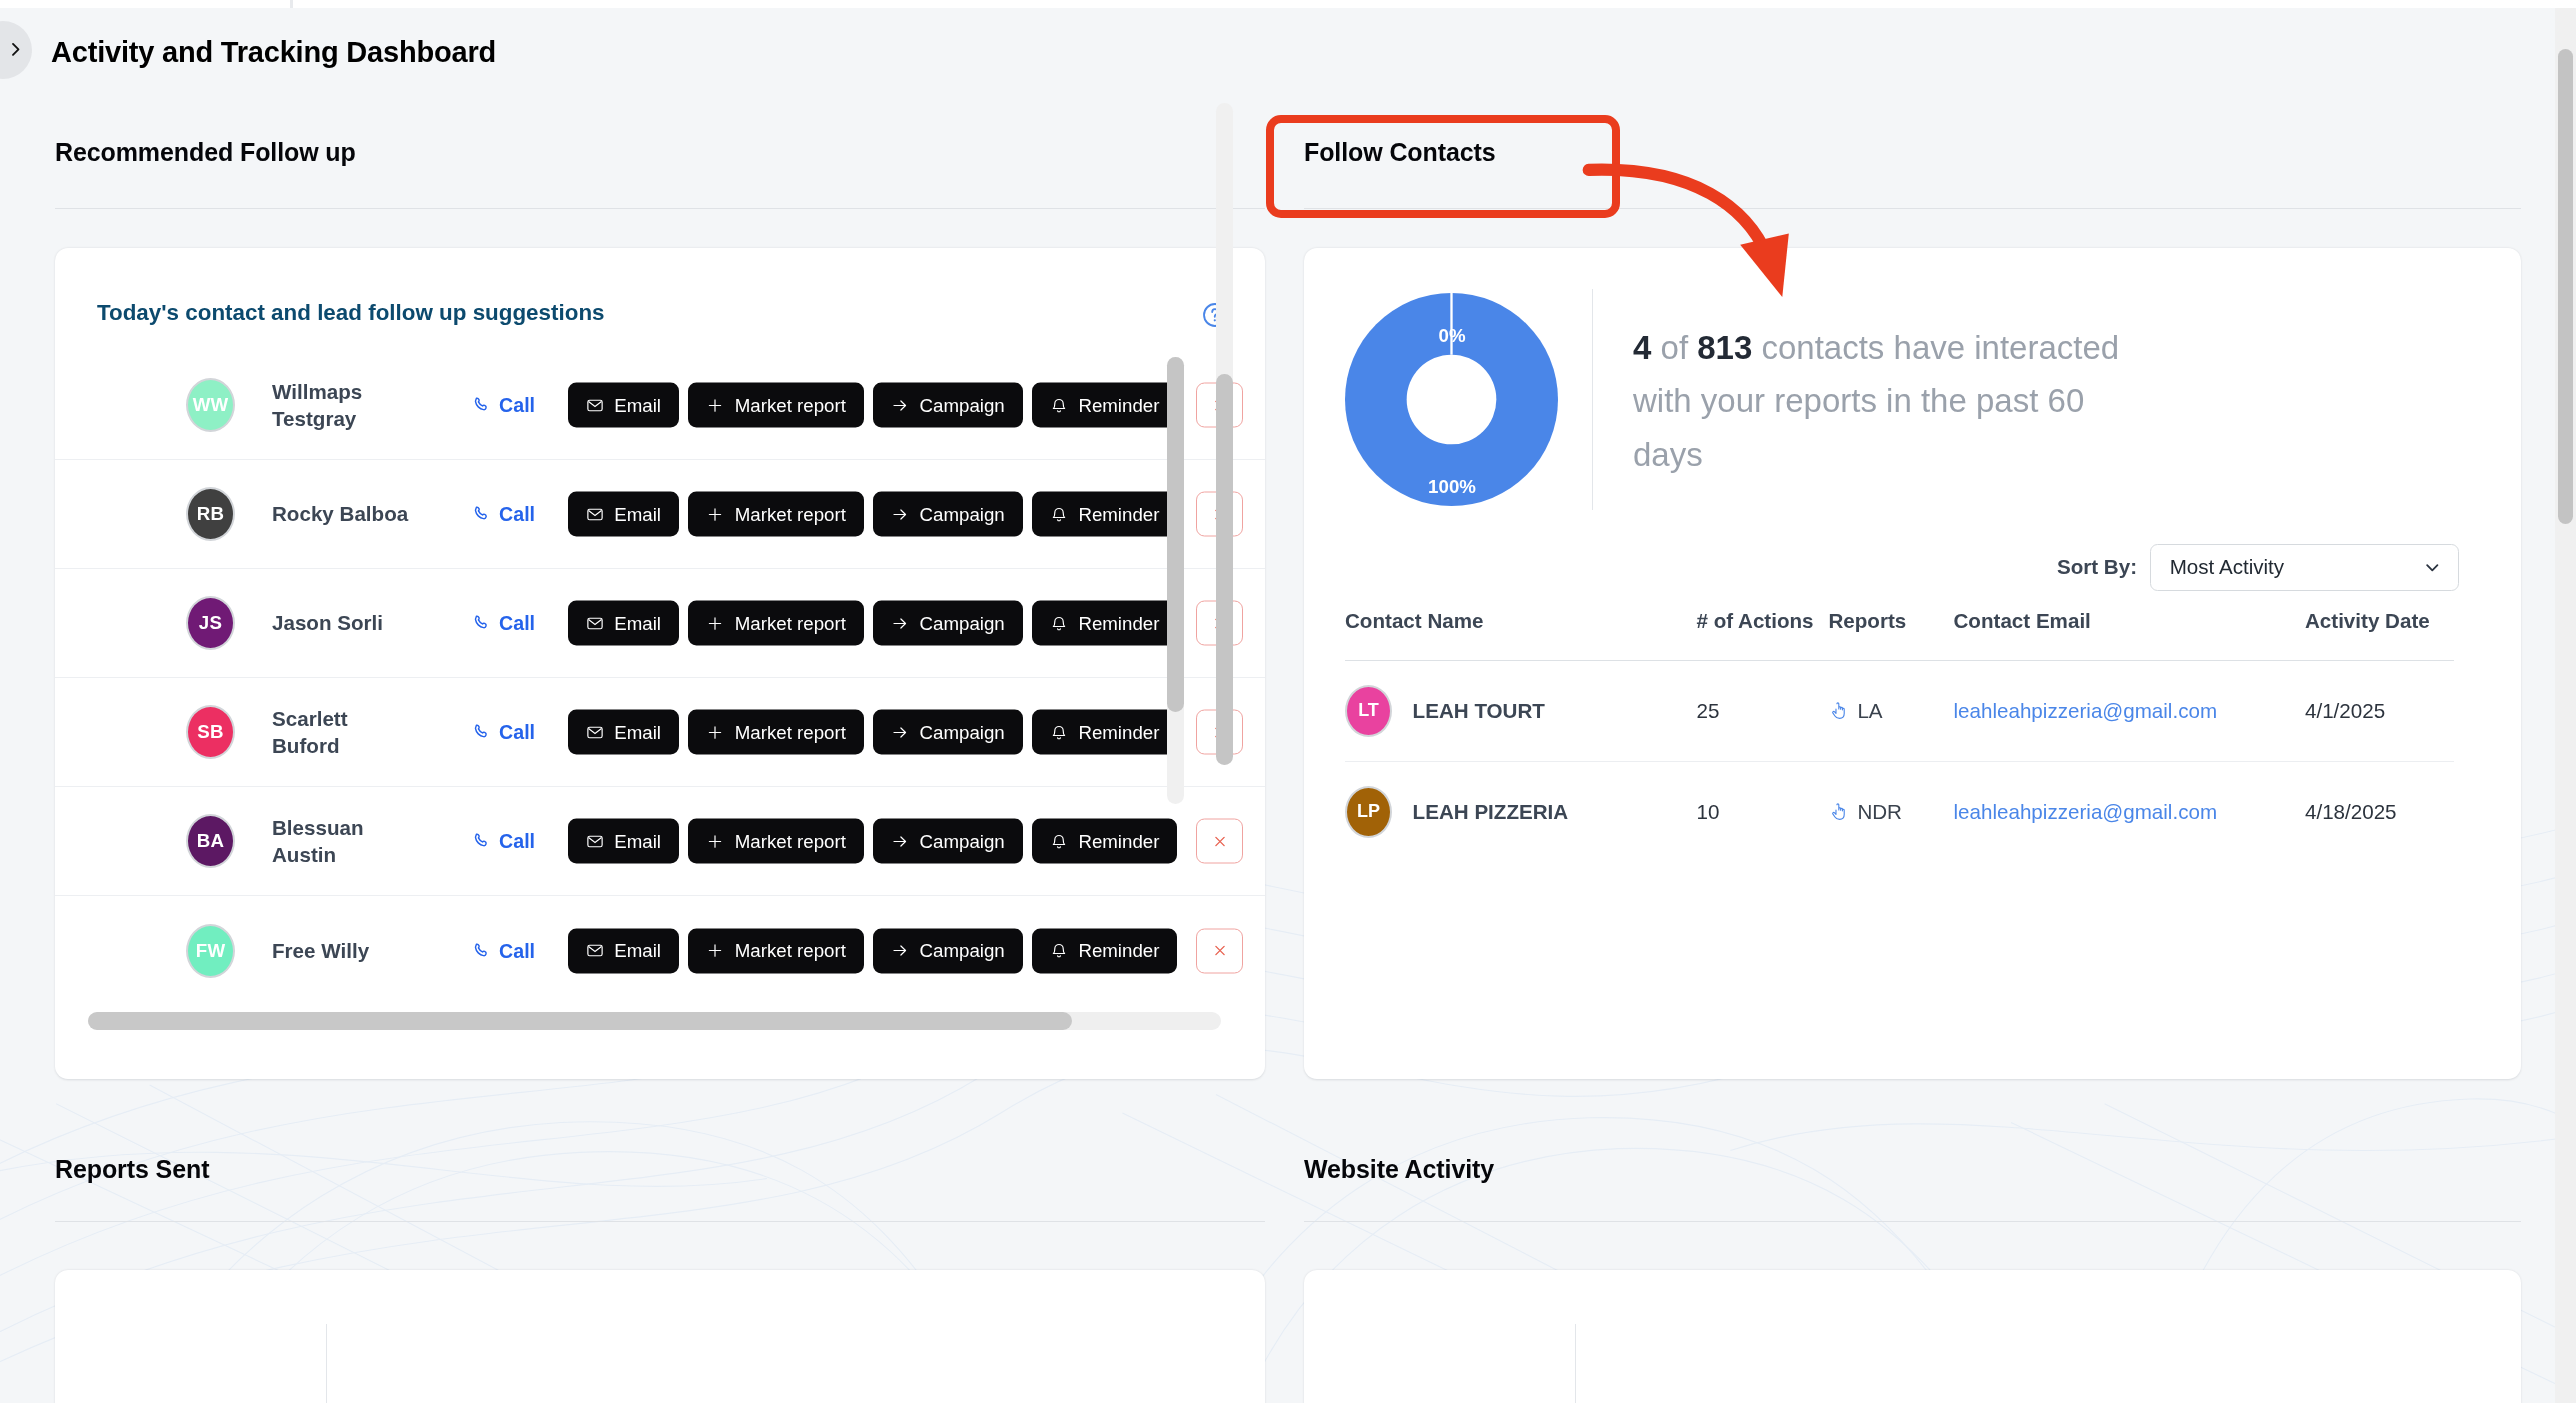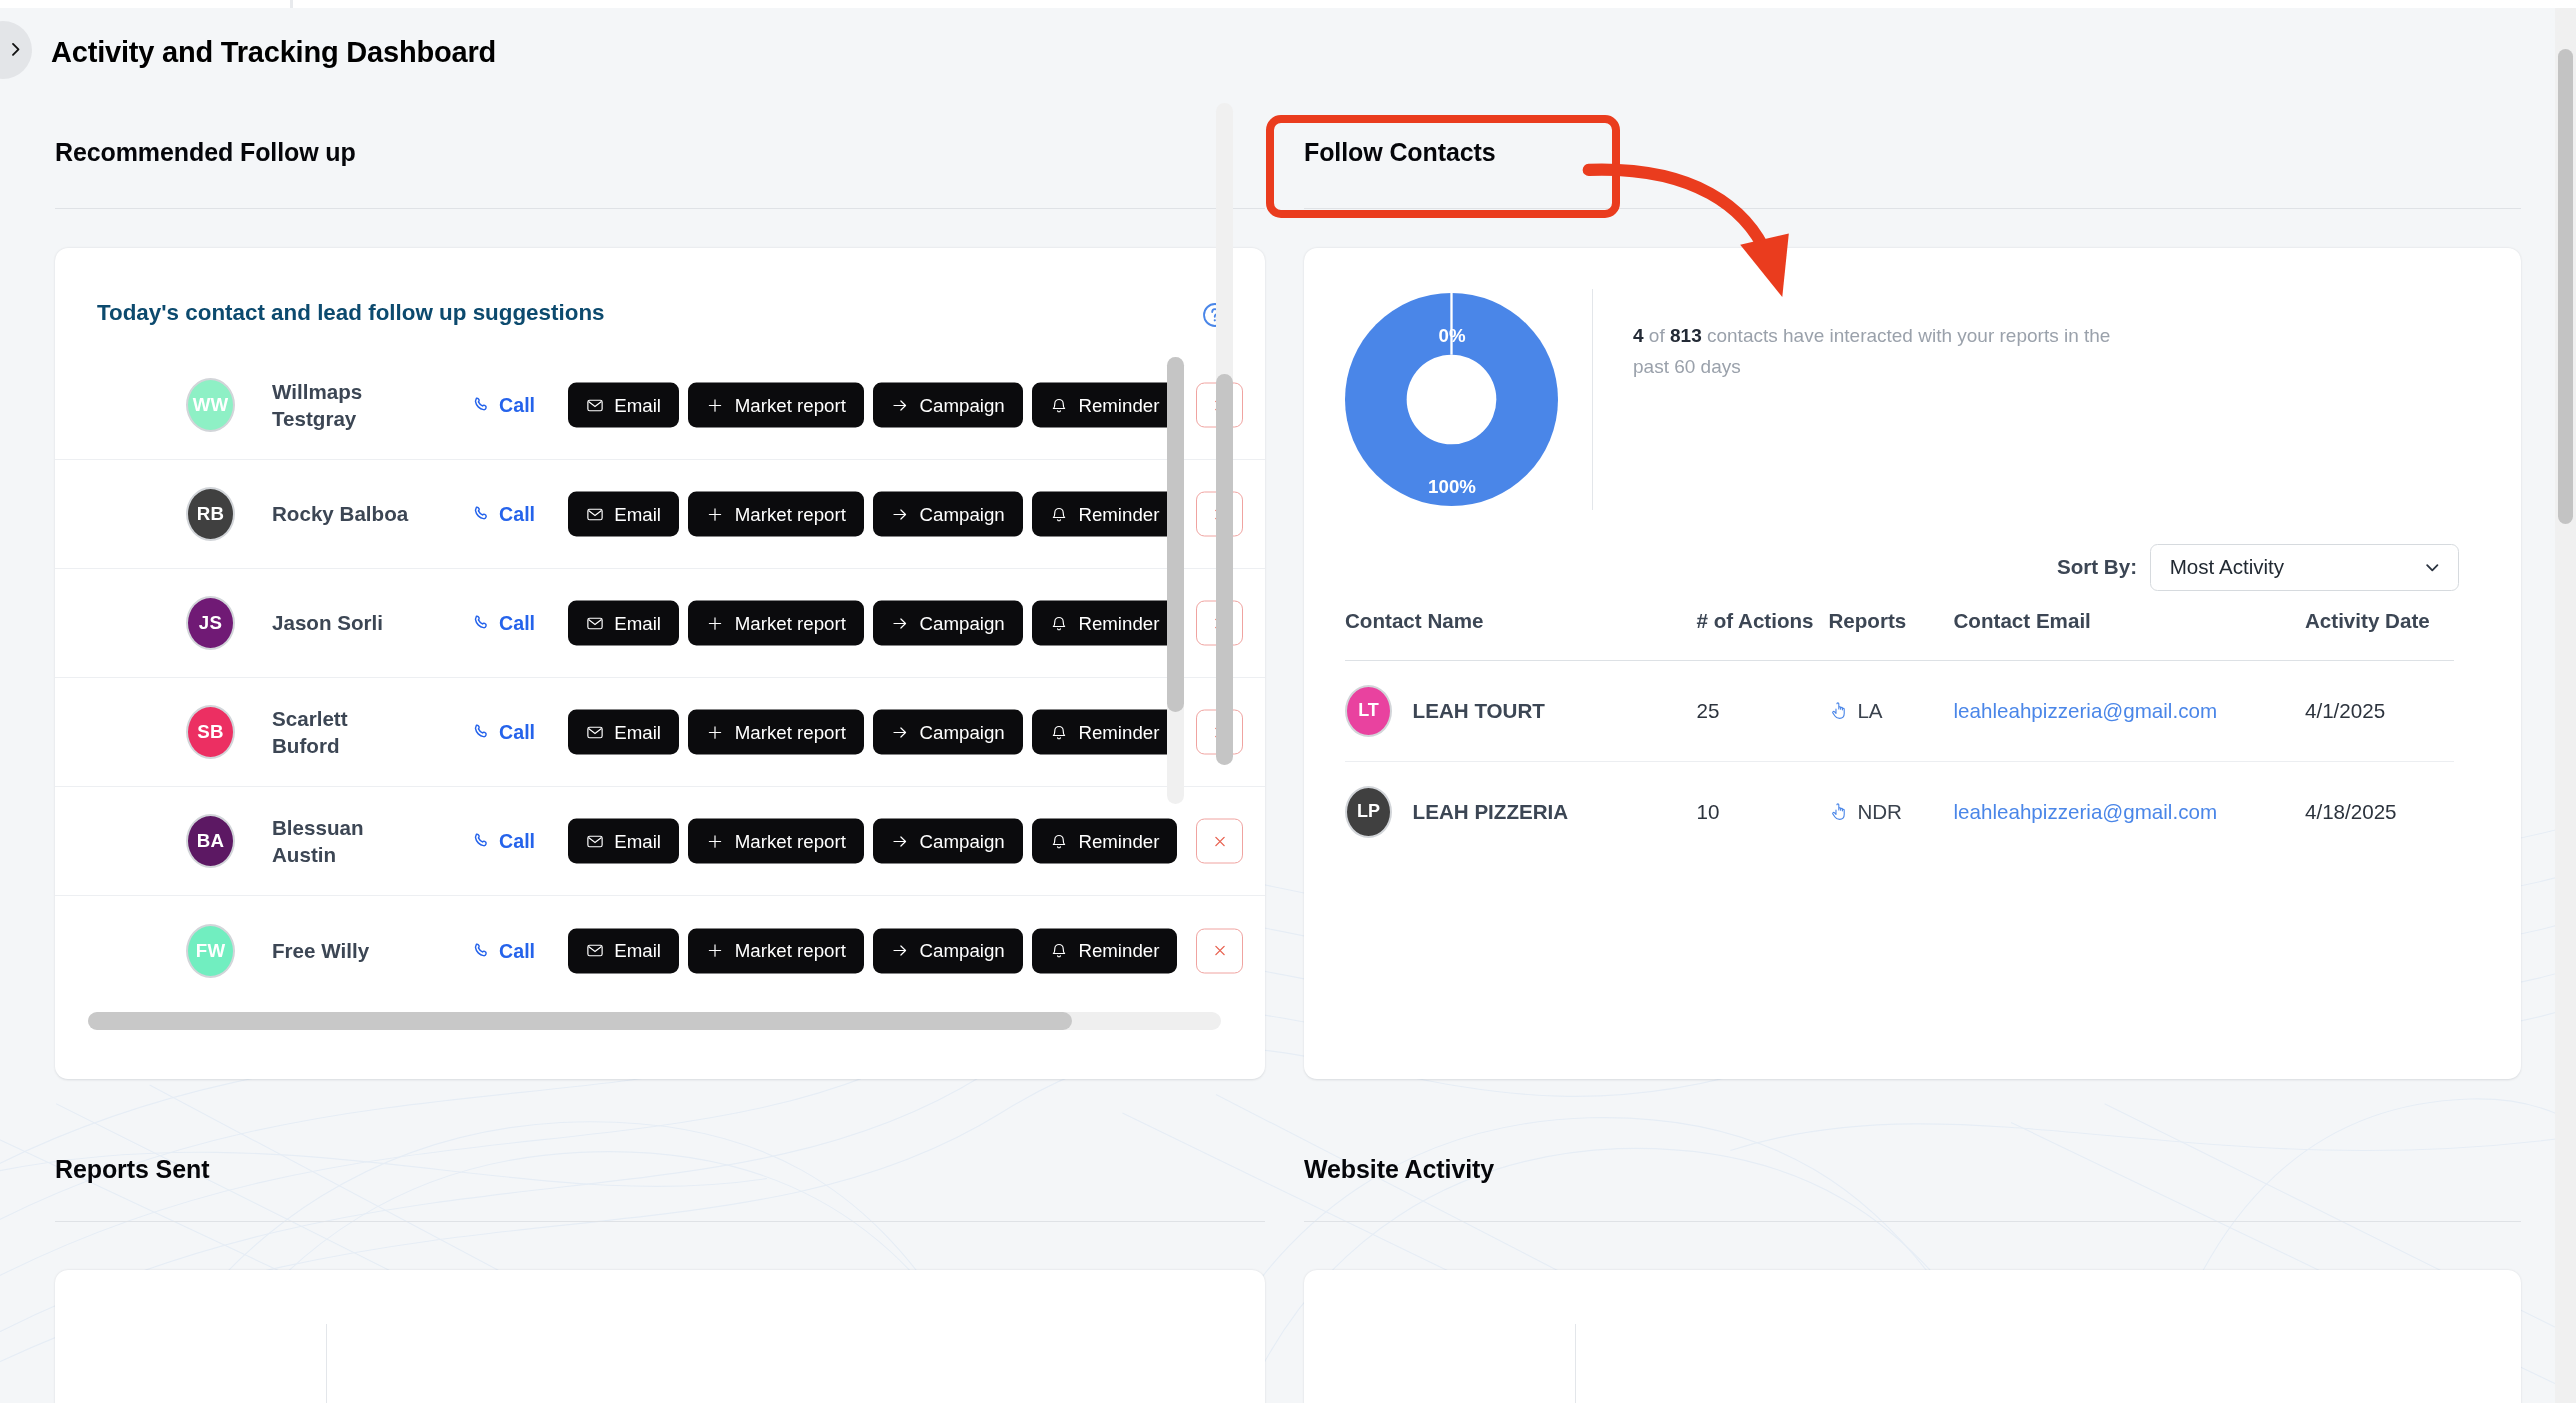--- a/index.html
+++ b/index.html
@@ -179,21 +179,21 @@
   }
   .donut-lbl.top { left: 65px; top: 32px; }
   .donut-lbl.bot { left: 65px; top: 183px; }
   .ac-divider {
     position: absolute; left: 288px; top: 41px;
     width: 0.9px; height: 221px; background: #e3e6ea;
   }
   .ac-summary {
     position: absolute; left: 329px; top: 73px;
     width: 496px;
-    font-size: 19px; line-height: 1.62; color: #9aa1ab; font-weight: 400;
+    font-size: 33px; line-height: 1.62; color: #9aa1ab; font-weight: 400;
   }
   .ac-summary b { color: #232a35; font-weight: 700; }
 
   .sortrow {
     position: absolute; left: 0; top: 288px; width: 1217px; height: 62px;
     display: flex; align-items: center; justify-content: flex-end;
     padding-right: 62px; gap: 13px;
   }
   .sortlabel { font-size: 20.6px; font-weight: 700; color: #3c4654; }
   .select {
@@ -679,21 +679,21 @@
                   </svg>
                   <span class="rep-txt">LA</span>
                 </div>
               </td>
               <td><span class="email-link">leahleahpizzeria@gmail.com</span></td>
               <td>4/1/2025</td>
             </tr>
             <tr>
               <td>
                 <div class="cn-cell">
-                  <div class="cn-av" style="background:#404040">
+                  <div class="cn-av" style="background:#a16207">
                     <span>LP</span>
                   </div>
                   <div class="cn-name">LEAH PIZZERIA</div>
                 </div>
               </td>
               <td>10</td>
               <td>
                 <div class="rep-cell">
                   <svg viewBox="0 0 24 24" fill="none" stroke="#4a86e8" stroke-width="1.3">
                     <path d="M10.4 3.4a1.1 1.1 0 0 1 2.2 0v6.1M12.6 9.5V7.9a1.05 1.05 0 0 1 2.1 0v1.9M14.7 9.8V8.6a1.05 1.05 0 0 1 2.1 0v1.6M16.8 10.4v-.8a1.05 1.05 0 0 1 2.1 0v5.2c0 3.3-2.3 5.6-5.4 5.6-2.9 0-4.3-1-5.4-2.8L5.6 14a1.15 1.15 0 0 1 1.8-1.4l1.9 2V9.5" stroke-linecap="round" stroke-linejoin="round"></path>

